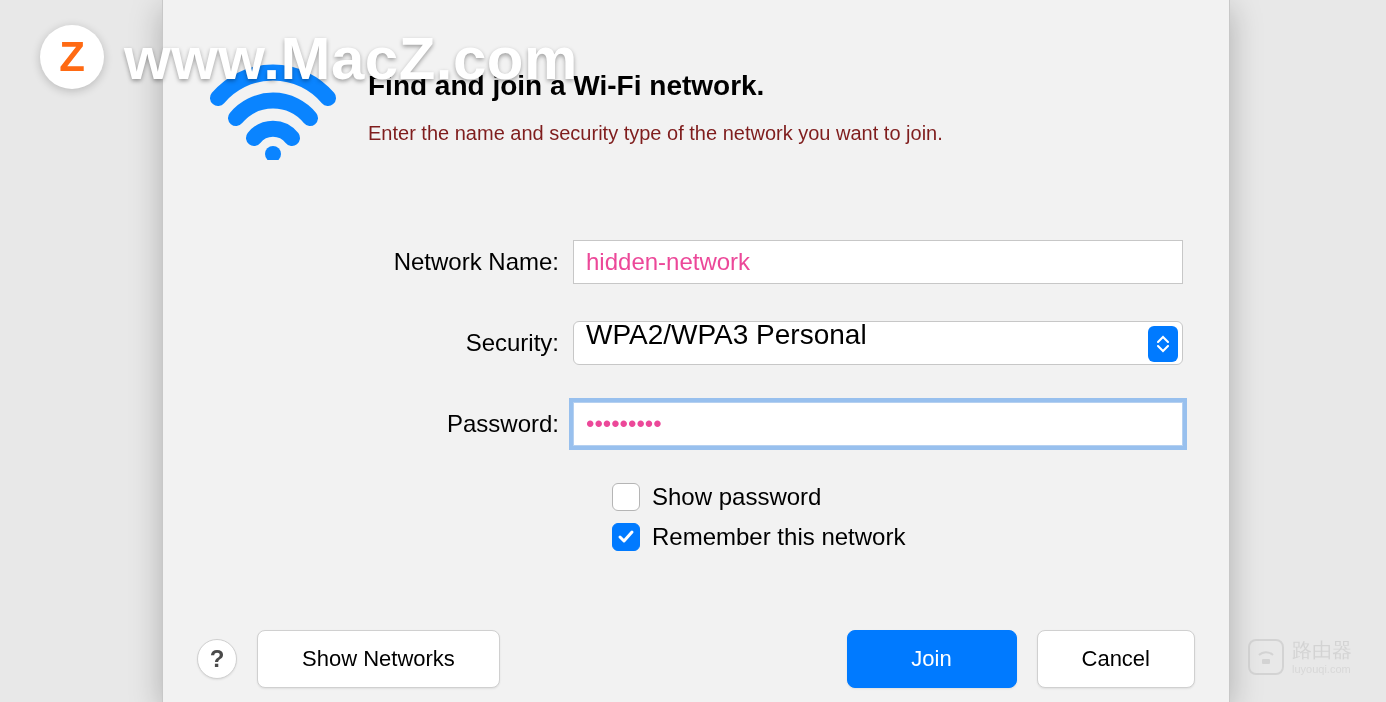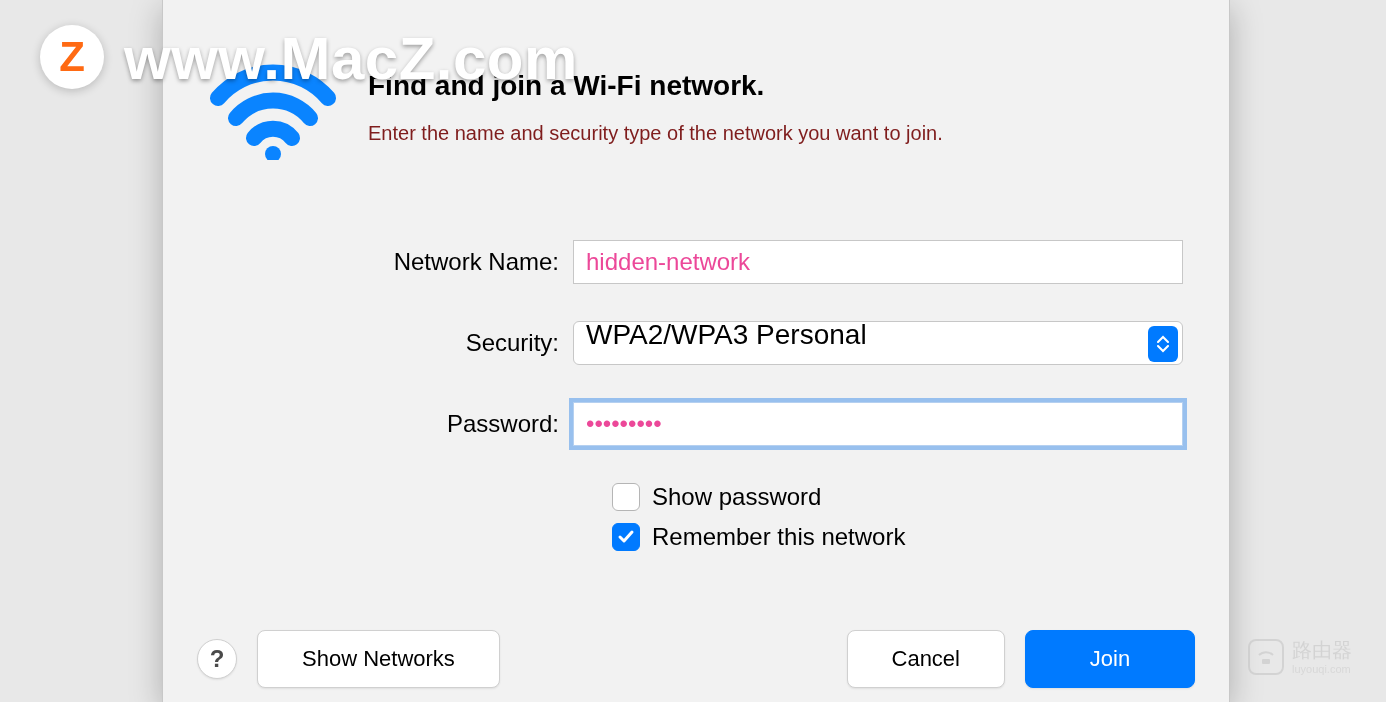--- a/index.html
+++ b/index.html
@@ -312,22 +312,22 @@
       </span>
       <span>Remember this network</span>
     </div>
 
   </div>
 
   <div class="button-bar">
     <div class="help-btn">?</div>
     <div class="btn shownet">Show Networks</div>
     <div class="spacer"></div>
+    <div class="btn primary">Join</div>
     <div class="btn cancel">Cancel</div>
-    <div class="btn primary">Join</div>
   </div>
 
 </div>
 
 <div class="watermark">
   <div class="watermark-z">Z</div>
   <div class="watermark-text">www.MacZ.com</div>
 </div>
 
 <div class="corner-wm">

